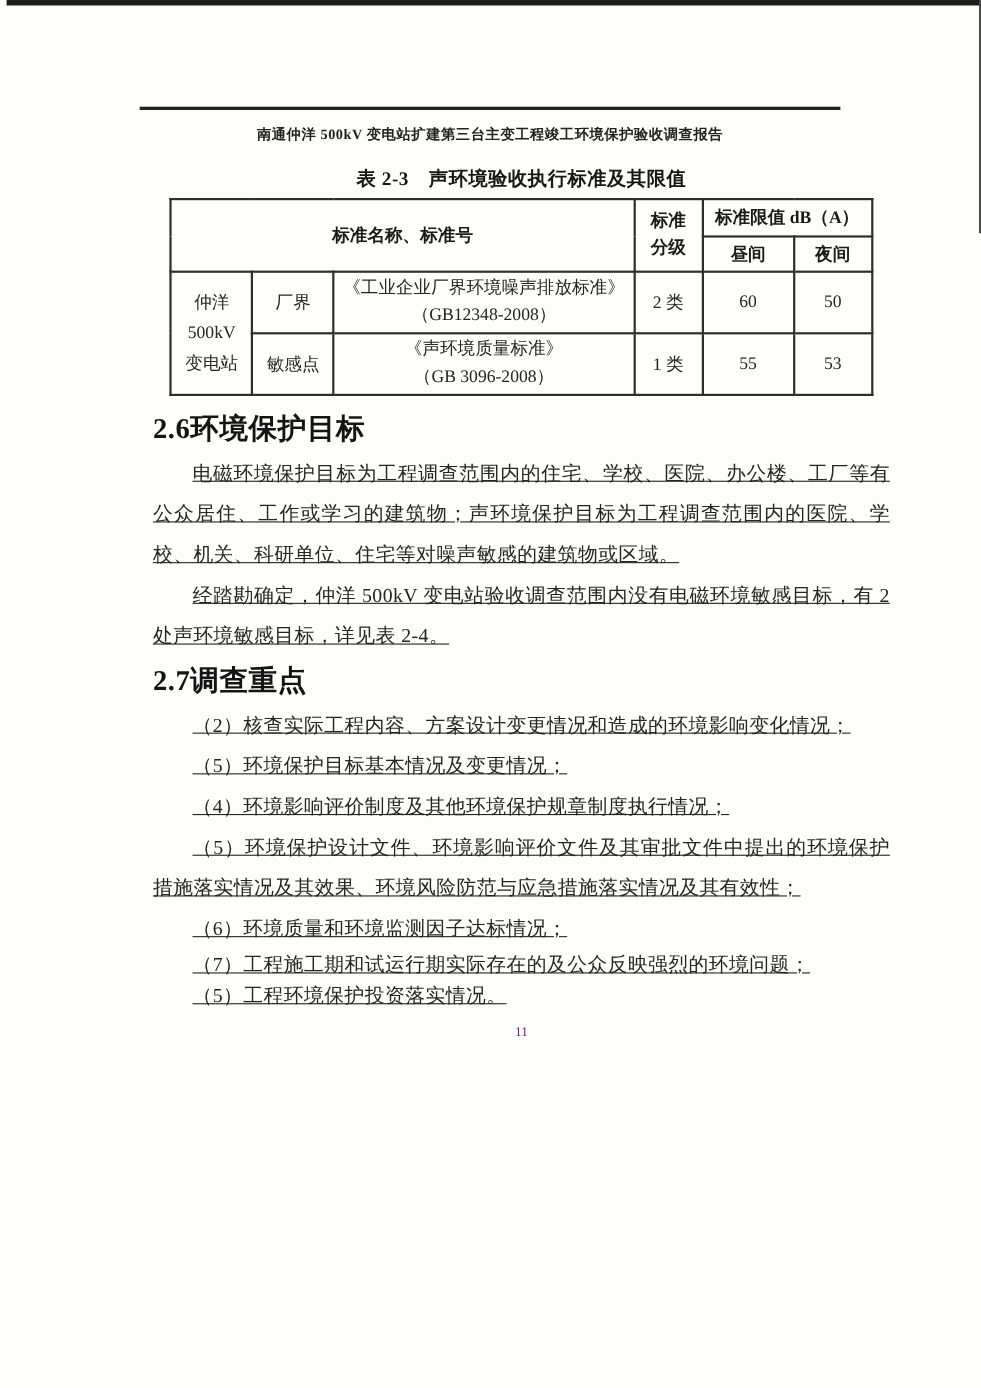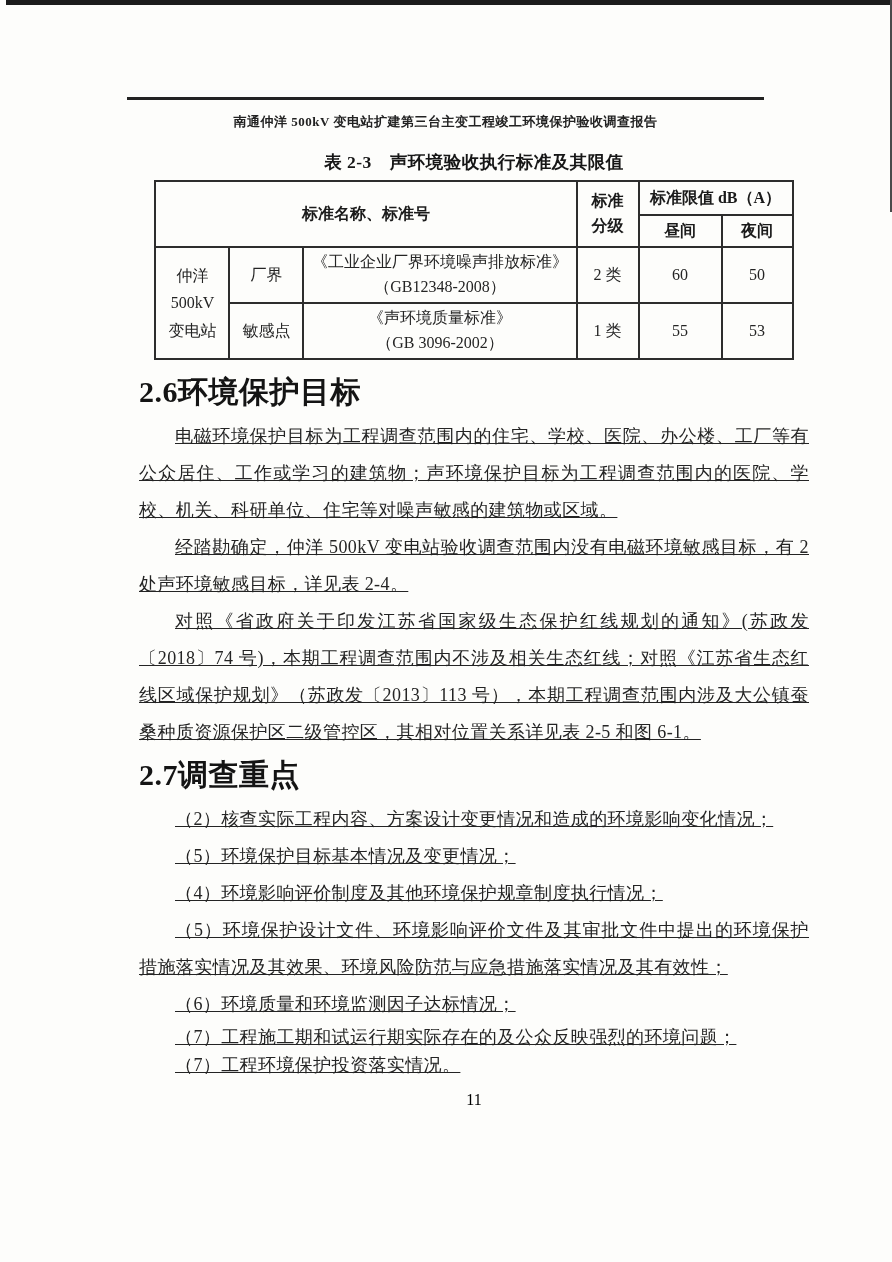--- a/index.html
+++ b/index.html
@@ -50,35 +50,35 @@
     text-align: center; vertical-align: middle;
     font-size: 16px; padding: 1px 2px; color: #242424;
   }
   table.std tr.h1 td { height: 30px; }
   table.std tr.h2 td { height: 28px; }
   table.std tr.r1 td, table.std tr.r2 td { height: 52px; }
   table.std td.th { font-weight: 700; color: #1a1a1a; }
   .cell-line { display: block; line-height: 1.55; }
   .site-line { display: block; line-height: 1.7; }
   h2.sec {
-    font-size: 30px; font-weight: 700; letter-spacing: 0.5px;
+    font-size: 26px; font-weight: 700; letter-spacing: 0.5px;
     margin: 12px 0 5px 0; color: #141414;
   }
   h2.sec2 { margin-top: 4px; }
   p.body {
     margin: 0; font-size: 18px; line-height: 37px;
     text-align: justify; text-indent: 2em;
     letter-spacing: 0.4px; color: #242424; text-decoration: underline;
   }
   p.item { text-align: left; }
   p.item5 { text-align: justify; }
   p.tight { line-height: 28px; }
   .pagenum {
-    text-align: center; font-size: 16px; margin-top: 12px;
-    color: #000000;
+    text-align: center; font-size: 12px; margin-top: 12px;
+    color: #701a75;
   }
 </style>
 </head>
 <body>
 
 <div class="page">
 
   <div class="top-edge"></div>
   <div class="right-edge"></div>
 
@@ -123,39 +123,38 @@
             <span class="cell-line">（GB12348-2008）</span>
           </td>
           <td>2 类</td>
           <td>60</td>
           <td>50</td>
         </tr>
         <tr class="r2">
           <td>敏感点</td>
           <td>
             <span class="cell-line">《声环境质量标准》</span>
-            <span class="cell-line">（GB 3096-2002）</span>
+            <span class="cell-line">（GB 3096-2008）</span>
           </td>
           <td>1 类</td>
           <td>55</td>
           <td>53</td>
         </tr>
       </tbody>
     </table>
 
     <h2 class="sec">2.6环境保护目标</h2>
     <p class="body">电磁环境保护目标为工程调查范围内的住宅、学校、医院、办公楼、工厂等有公众居住、工作或学习的建筑物；声环境保护目标为工程调查范围内的医院、学校、机关、科研单位、住宅等对噪声敏感的建筑物或区域。</p>
     <p class="body">经踏勘确定，仲洋 500kV 变电站验收调查范围内没有电磁环境敏感目标，有 2 处声环境敏感目标，详见表 2-4。</p>
-    <p class="body">对照《省政府关于印发江苏省国家级生态保护红线规划的通知》(苏政发〔2018〕74 号)，本期工程调查范围内不涉及相关生态红线；对照《江苏省生态红线区域保护规划》（苏政发〔2013〕113 号），本期工程调查范围内涉及大公镇蚕桑种质资源保护区二级管控区，其相对位置关系详见表 2-5 和图 6-1。</p>
 
     <h2 class="sec sec2">2.7调查重点</h2>
     <p class="body item">（2）核查实际工程内容、方案设计变更情况和造成的环境影响变化情况；</p>
     <p class="body item">（5）环境保护目标基本情况及变更情况；</p>
     <p class="body item">（4）环境影响评价制度及其他环境保护规章制度执行情况；</p>
     <p class="body item5">（5）环境保护设计文件、环境影响评价文件及其审批文件中提出的环境保护措施落实情况及其效果、环境风险防范与应急措施落实情况及其有效性；</p>
     <p class="body item">（6）环境质量和环境监测因子达标情况；</p>
     <p class="body item tight">（7）工程施工期和试运行期实际存在的及公众反映强烈的环境问题；</p>
-    <p class="body item tight">（7）工程环境保护投资落实情况。</p>
+    <p class="body item tight">（5）工程环境保护投资落实情况。</p>
 
     <div class="pagenum">11</div>
   </div>
 
 </div>
 
 </body></html>

